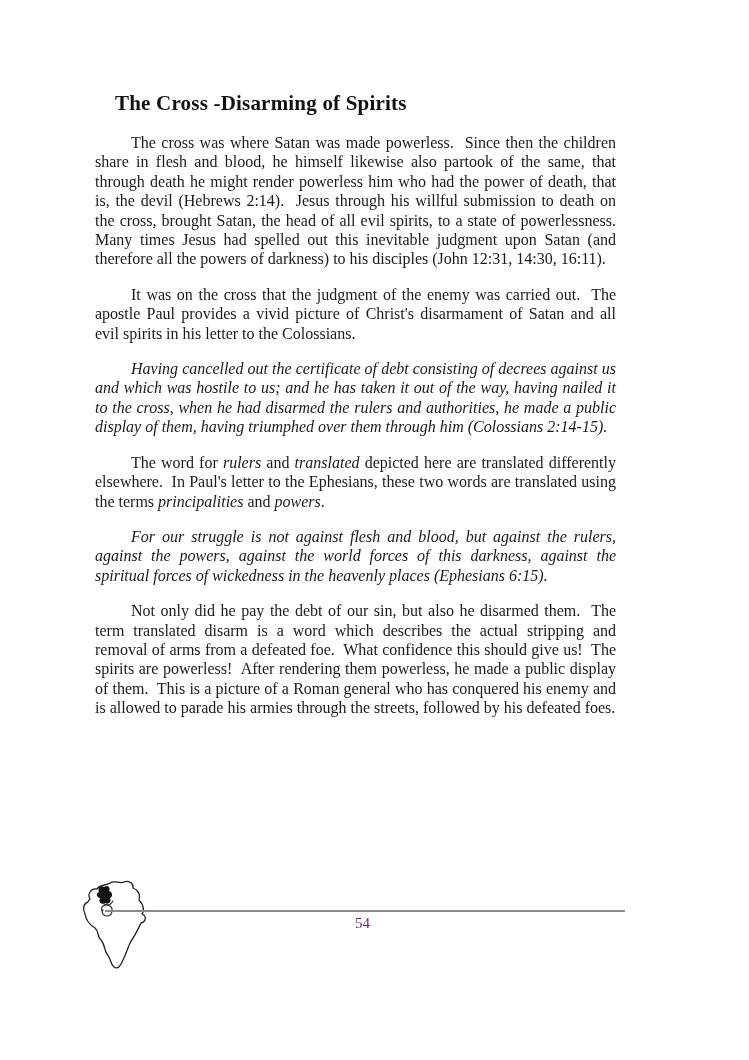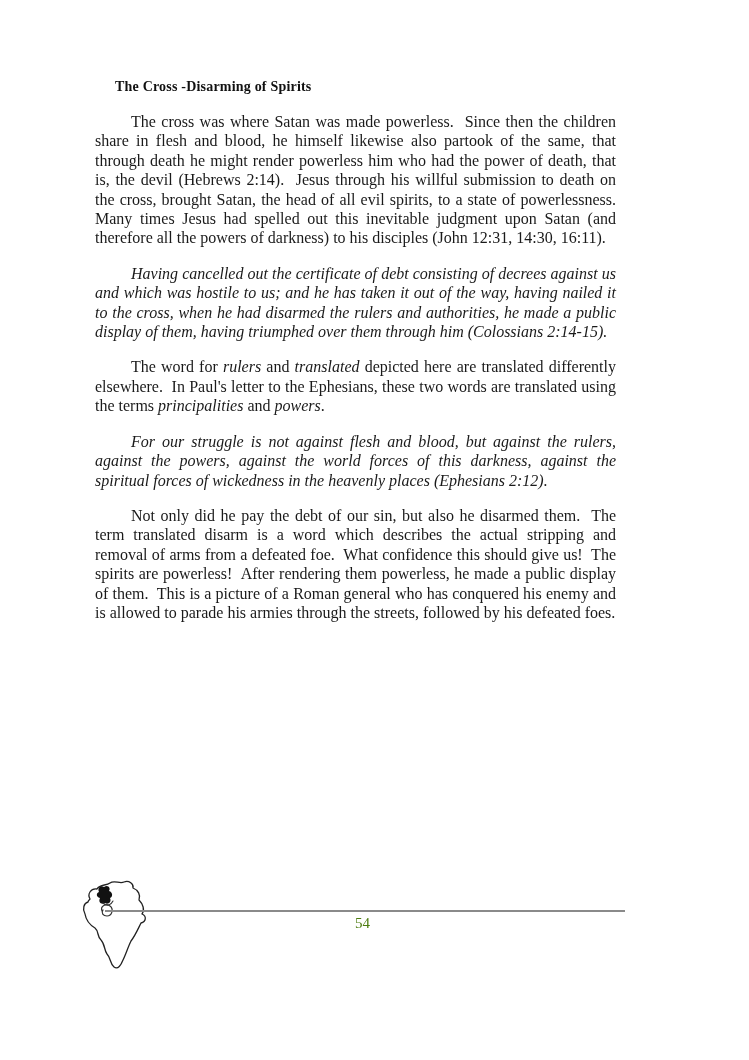--- a/index.html
+++ b/index.html
@@ -16,23 +16,23 @@
     font-family: "Liberation Serif", "DejaVu Serif", serif;
     color: #1a1a1a;
   }
   .text-column {
     position: absolute;
     left: 95px;
     top: 75px;
     width: 535px;
   }
   .page-title {
-    font-size: 14px;
+    font-size: 21px;
     font-weight: bold;
-    margin: 4px 0 17px 20px;
+    margin: 16px 0 17px 20px;
     letter-spacing: 0.2px;
     color: #111;
   }
   .para {
     font-size: 16px;
     line-height: 19.4px;
     text-align: justify;
     text-indent: 36px;
     margin: 0 14px 16px 0;
     white-space: pre-wrap;
@@ -47,44 +47,45 @@
     height: 2px;
     background: #8a8a8a;
   }
   .page-number {
     position: absolute;
     left: 95px;
     top: 915px;
     width: 535px;
     text-align: center;
     font-size: 15px;
-    color: #4d7c0f;
+    color: #701a75;
   }
   .africa-doodle {
     position: absolute;
     left: 77px;
     top: 875px;
     width: 77px;
     height: 97px;
   }
 </style>
 </head>
 <body>
 
 <div class="page">
 
   <div class="text-column">
     <h1 class="page-title">The Cross -Disarming of Spirits</h1>
 
     <p class="para">The cross was where Satan was made powerless.  Since then the children share in flesh and blood, he himself likewise also partook of the same, that through death he might render powerless him who had the power of death, that is, the devil (Hebrews 2:14).  Jesus through his willful submission to death on the cross, brought Satan, the head of all evil spirits, to a state of powerlessness.  Many times Jesus had spelled out this inevitable judgment upon Satan (and therefore all the powers of darkness) to his disciples (John 12:31, 14:30, 16:11).</p>
+    <p class="para">It was on the cross that the judgment of the enemy was carried out.  The apostle Paul provides a vivid picture of Christ's disarmament of Satan and all evil spirits in his letter to the Colossians.</p>
     <p class="para italic">Having cancelled out the certificate of debt consisting of decrees against us and which was hostile to us; and he has taken it out of the way, having nailed it to the cross, when he had disarmed the rulers and authorities, he made a public display of them, having triumphed over them through him (Colossians 2:14-15).</p>
 
     <p class="para"><span>The word for </span><span class="it">rulers</span><span> and </span><span class="it">translated</span><span> depicted here are translated differently elsewhere.  In Paul's letter to the Ephesians, these two words are translated using the terms </span><span class="it">principalities</span><span> and </span><span class="it">powers</span><span>.</span></p>
 
-    <p class="para italic">For our struggle is not against flesh and blood, but against the rulers, against the powers, against the world forces of this darkness, against the spiritual forces of wickedness in the heavenly places (Ephesians 2:12).</p>
+    <p class="para italic">For our struggle is not against flesh and blood, but against the rulers, against the powers, against the world forces of this darkness, against the spiritual forces of wickedness in the heavenly places (Ephesians 6:15).</p>
     <p class="para">Not only did he pay the debt of our sin, but also he disarmed them.  The term translated disarm is a word which describes the actual stripping and removal of arms from a defeated foe.  What confidence this should give us!  The spirits are powerless!  After rendering them powerless, he made a public display of them.  This is a picture of a Roman general who has conquered his enemy and is allowed to parade his armies through the streets, followed by his defeated foes.</p>
   </div>
 
   <svg class="africa-doodle" viewBox="0 0 77 97" xmlns="http://www.w3.org/2000/svg">
 
     <path d="M 13 24
              C 10 19 14 13 20 14
              C 23 9 29 11 33 8
              C 37 5 43 9 47 7
              C 52 5 57 9 56 13

